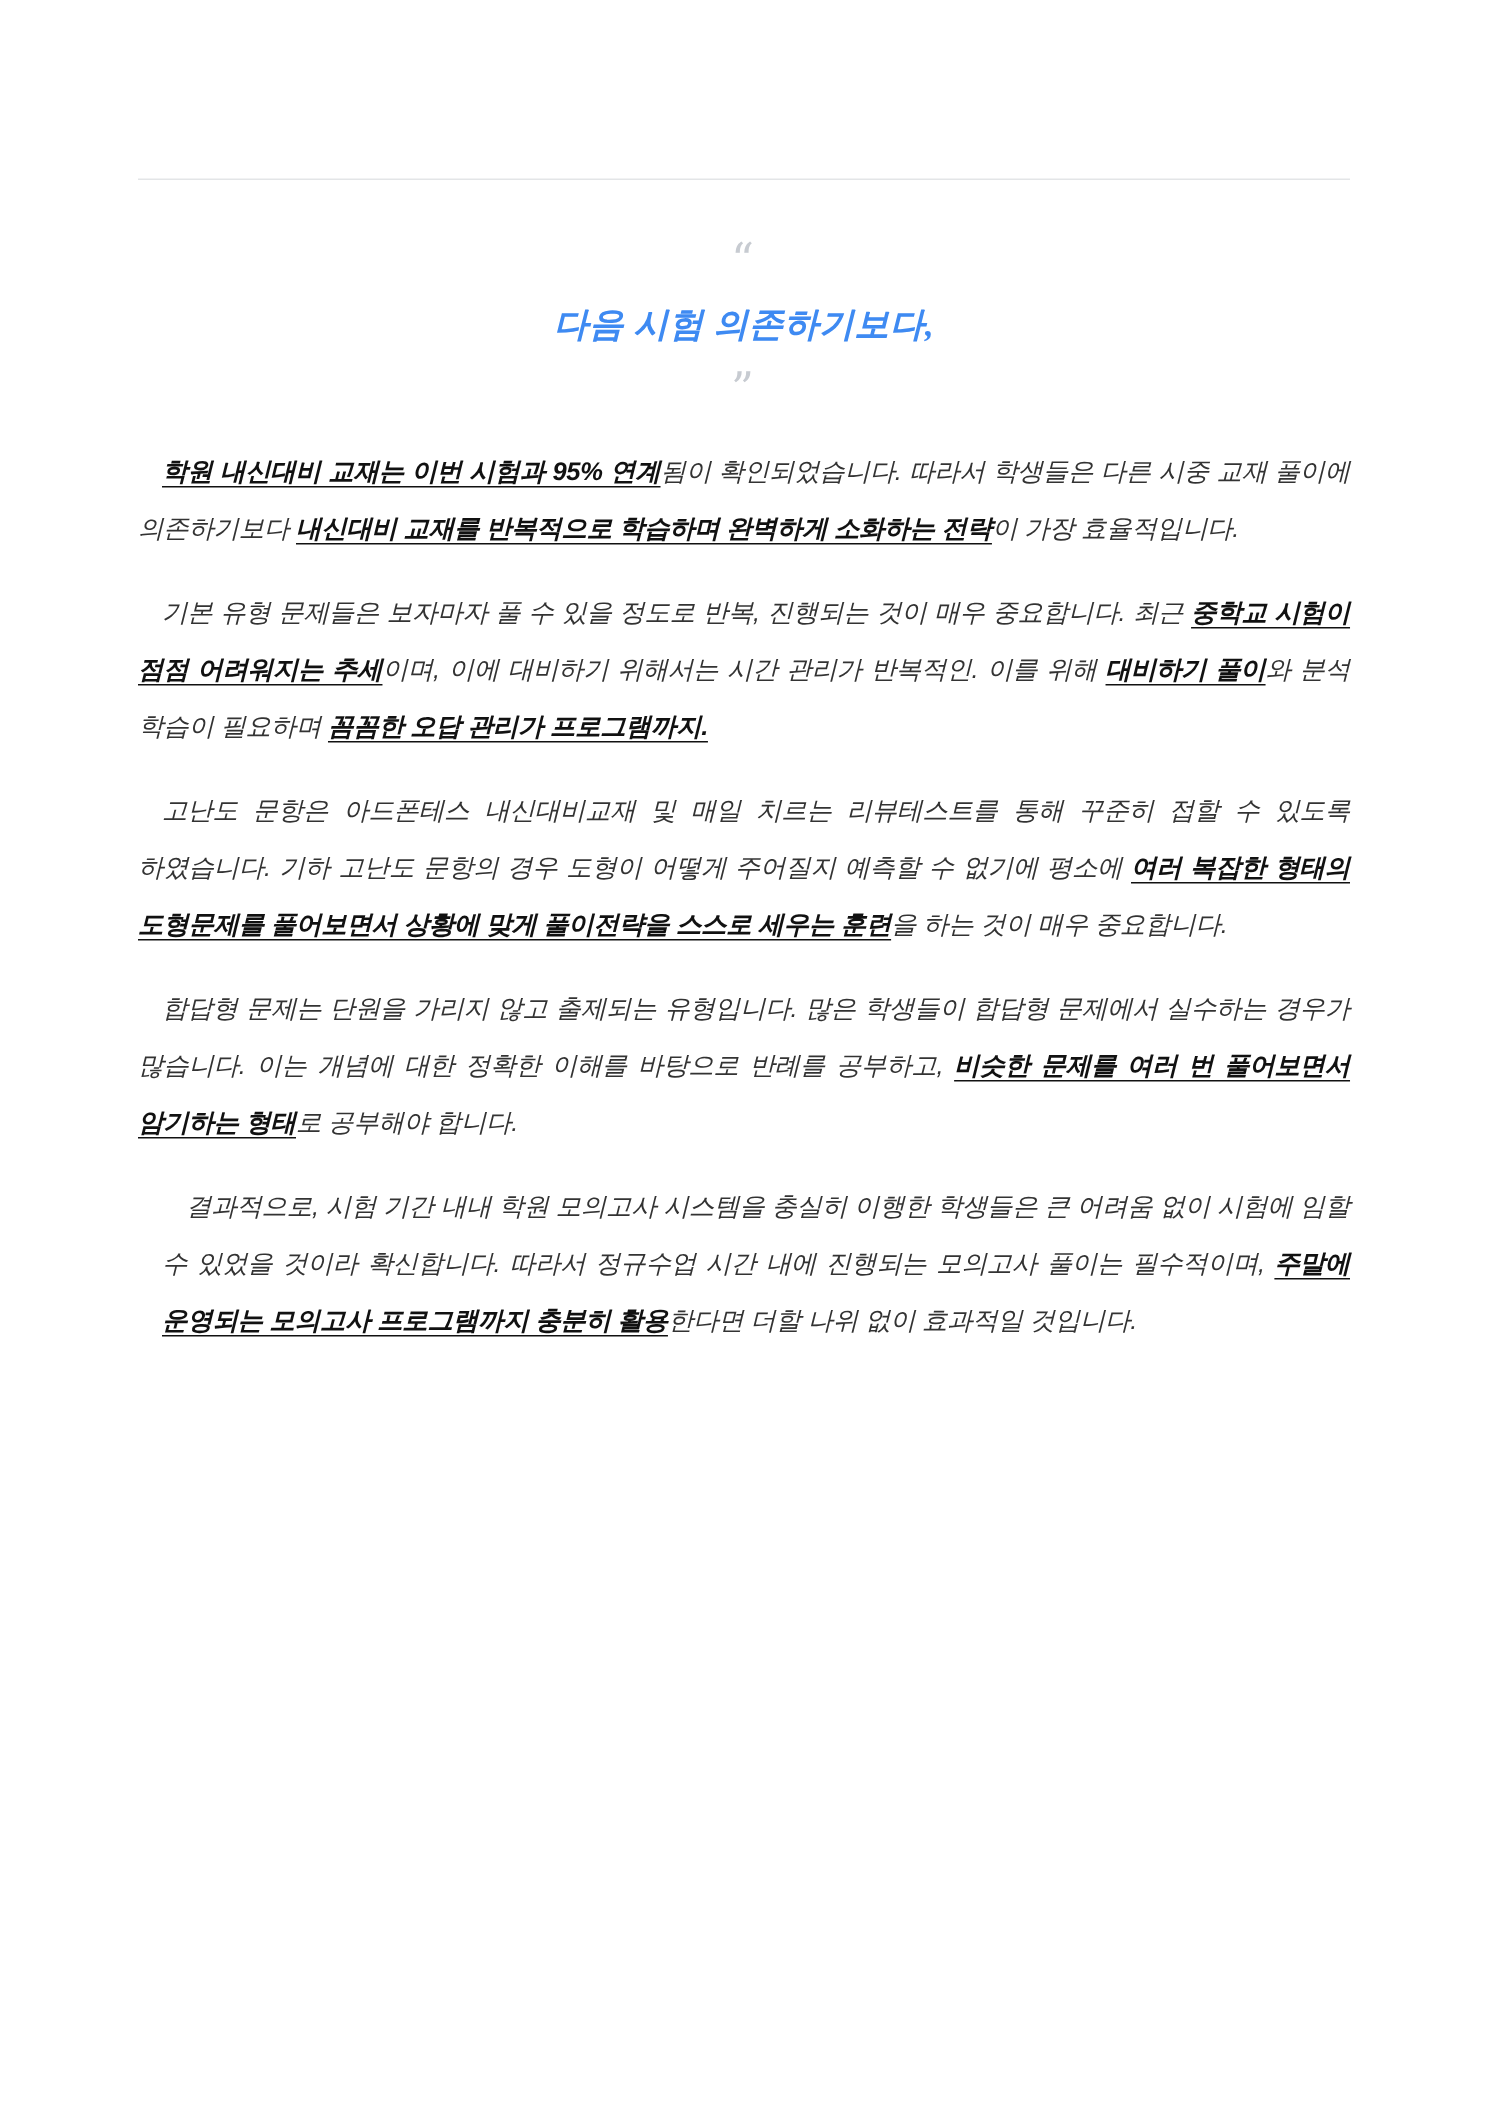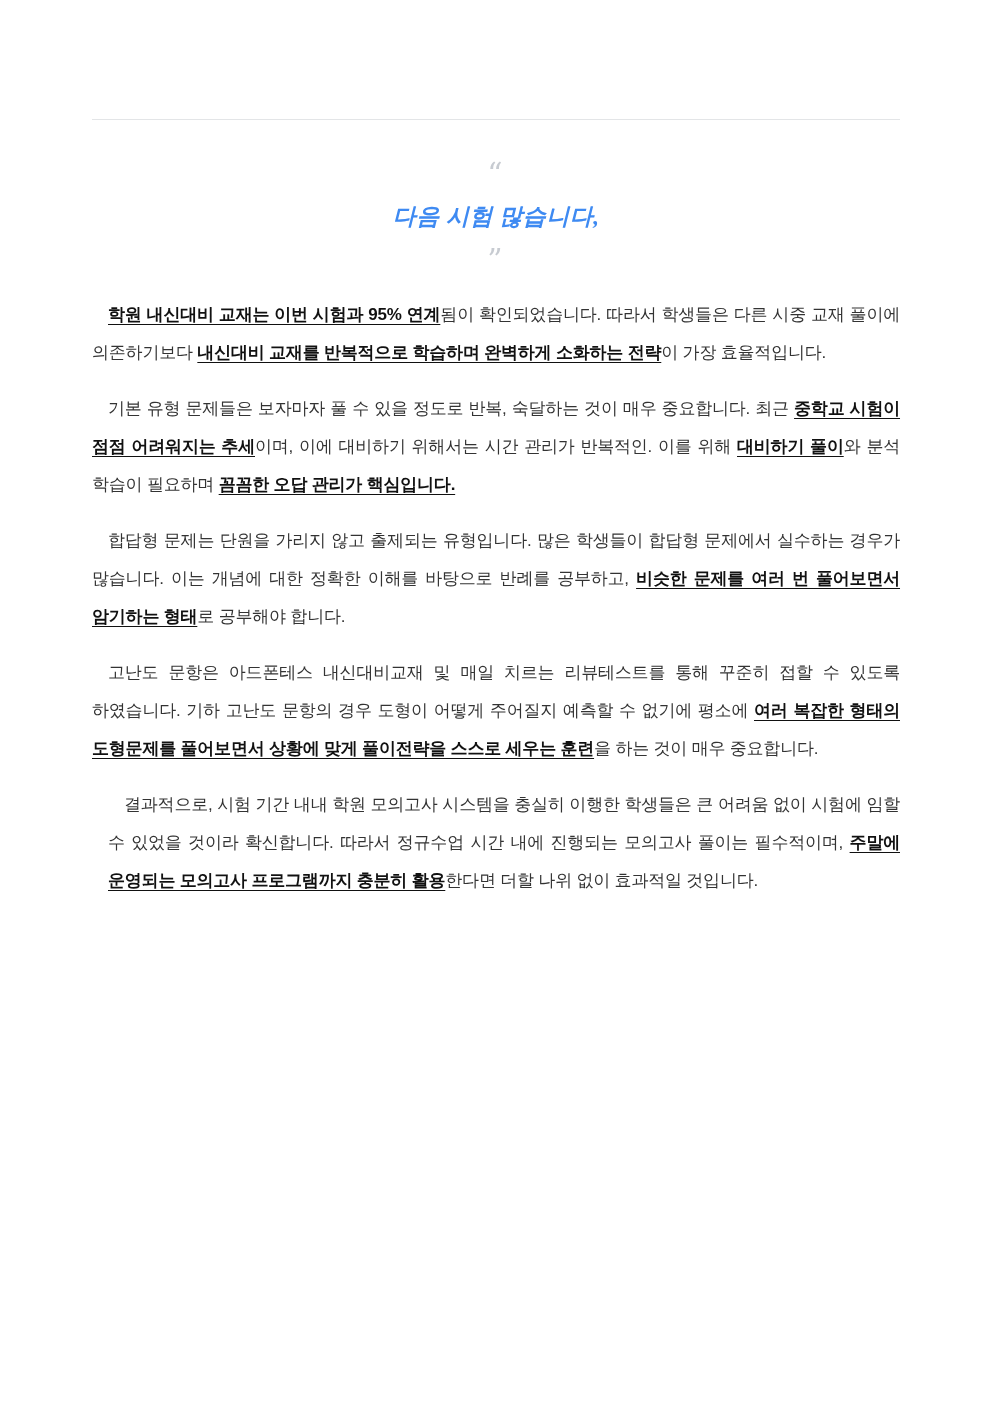--- a/index.html
+++ b/index.html
@@ -54,20 +54,21 @@
   }
   .body-paragraphs p {
     margin: 0 0 18px 0;
     font-size: 17px;
     line-height: 38px;
     text-align: justify;
     text-indent: 16px;
     color: #333333;
     word-break: keep-all;
     letter-spacing: -0.2px;
+    font-style: italic;
   }
   .body-paragraphs p:last-child {
     margin-bottom: 0;
     margin-left: 16px;
   }
   .run-emph {
     font-weight: bold;
     color: #111111;
     text-decoration: underline;
     text-decoration-thickness: 1.4px;
@@ -77,26 +78,26 @@
 </head>
 <body>
 
 <div class="page">
   <div class="content">
 
     <hr class="divider">
 
     <div class="quote-block">
       <div class="quote-mark open" style="color: rgb(199, 203, 209);">“</div>
-      <h2 class="section-heading" style="color: rgb(62, 138, 242);">다음 시험 많습니다,</h2>
+      <h2 class="section-heading" style="color: rgb(62, 138, 242);">다음 시험 의존하기보다,</h2>
       <div class="quote-mark close" style="color: rgb(199, 203, 209);">”</div>
     </div>
 
     <div class="body-paragraphs">
         <p><span class="run-emph">학원 내신대비 교재는 이번 시험과 95% 연계</span><span>됨이 확인되었습니다. 따라서 학생들은 다른 시중 교재 풀이에 의존하기보다 </span><span class="run-emph">내신대비 교재를 반복적으로 학습하며 완벽하게 소화하는 전략</span><span>이 가장 효율적입니다.</span></p>
-        <p><span>기본 유형 문제들은 보자마자 풀 수 있을 정도로 반복, 숙달하는 것이 매우 중요합니다. 최근 </span><span class="run-emph">중학교 시험이 점점 어려워지는 추세</span><span>이며, 이에 대비하기 위해서는 시간 관리가 반복적인. 이를 위해 </span><span class="run-emph">대비하기 풀이</span><span>와 분석 학습이 필요하며 </span><span class="run-emph">꼼꼼한 오답 관리가 핵심입니다.</span></p>
+        <p><span>기본 유형 문제들은 보자마자 풀 수 있을 정도로 반복, 진행되는 것이 매우 중요합니다. 최근 </span><span class="run-emph">중학교 시험이 점점 어려워지는 추세</span><span>이며, 이에 대비하기 위해서는 시간 관리가 반복적인. 이를 위해 </span><span class="run-emph">대비하기 풀이</span><span>와 분석 학습이 필요하며 </span><span class="run-emph">꼼꼼한 오답 관리가 프로그램까지.</span></p>
+        <p><span>고난도 문항은 아드폰테스 내신대비교재 및 매일 치르는 리뷰테스트를 통해 꾸준히 접할 수 있도록 하였습니다. 기하 고난도 문항의 경우 도형이 어떻게 주어질지 예측할 수 없기에 평소에 </span><span class="run-emph">여러 복잡한 형태의 도형문제를 풀어보면서 상황에 맞게 풀이전략을 스스로 세우는 훈련</span><span>을 하는 것이 매우 중요합니다.</span></p>
         <p><span>합답형 문제는 단원을 가리지 않고 출제되는 유형입니다. 많은 학생들이 합답형 문제에서 실수하는 경우가 많습니다. 이는 개념에 대한 정확한 이해를 바탕으로 반례를 공부하고, </span><span class="run-emph">비슷한 문제를 여러 번 풀어보면서 암기하는 형태</span><span>로 공부해야 합니다.</span></p>
-        <p><span>고난도 문항은 아드폰테스 내신대비교재 및 매일 치르는 리뷰테스트를 통해 꾸준히 접할 수 있도록 하였습니다. 기하 고난도 문항의 경우 도형이 어떻게 주어질지 예측할 수 없기에 평소에 </span><span class="run-emph">여러 복잡한 형태의 도형문제를 풀어보면서 상황에 맞게 풀이전략을 스스로 세우는 훈련</span><span>을 하는 것이 매우 중요합니다.</span></p>
         <p><span>결과적으로, 시험 기간 내내 학원 모의고사 시스템을 충실히 이행한 학생들은 큰 어려움 없이 시험에 임할 수 있었을 것이라 확신합니다. 따라서 정규수업 시간 내에 진행되는 모의고사 풀이는 필수적이며, </span><span class="run-emph">주말에 운영되는 모의고사 프로그램까지 충분히 활용</span><span>한다면 더할 나위 없이 효과적일 것입니다.</span></p>
       </div>
 
   </div>
 </div>
 
 </body></html>

